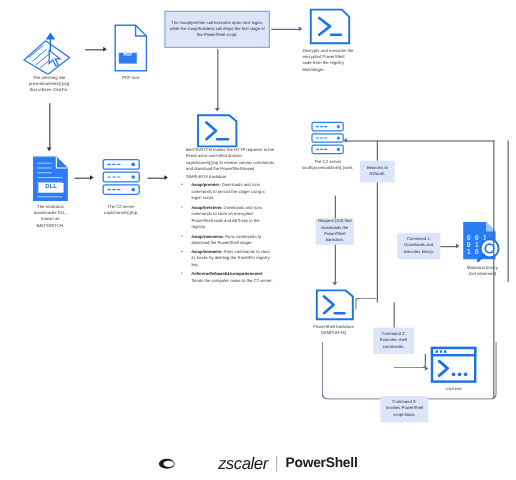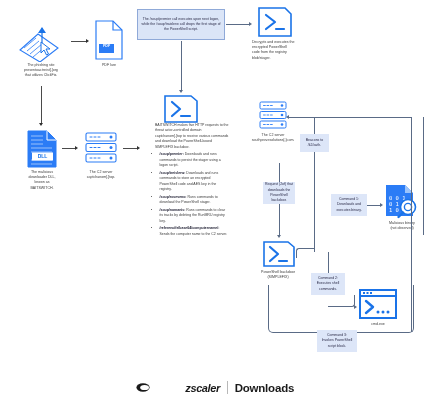--- a/index.html
+++ b/index.html
@@ -88,21 +88,21 @@
   
   .footer {
     position:absolute;
     left:0; right:0; bottom:6px;
     display:flex;
     align-items:center;
     justify-content:center;
     gap:7px;
   }
   .zs-wrap { display:flex; align-items:center; gap:1.5px; }
-  .zs-text { font-size:11px; font-weight:bold; font-style:italic; color:#1a1a1a; letter-spacing:-0.4px;margin-left:33px; }
+  .zs-text { font-size:14px; font-weight:normal; font-style:italic; color:#1a1a1a; letter-spacing:-0.4px;margin-left:33px; }
   .divider { width:0.8px; height:13px; background:#b8b8b8; }
   .tl-text { font-size:11.5px; font-weight:bold; color:#1a1a1a; letter-spacing:-0.2px; }
 </style>
 </head>
 <body>
 
 <div class="stage">
 
   <div class="icon" style="left:14px; top:22px; width:52px; height:40px;">
     <svg viewBox="0 0 52 40" width="52" height="40">
@@ -385,16 +385,16 @@
 
   <div class="footer">
     <div class="zs-wrap">
       <svg width="15" height="13" viewBox="0 0 15 13">
         <ellipse cx="7" cy="6.5" rx="6.6" ry="4.2" fill="#1a1a1a"></ellipse>
         <ellipse cx="8.6" cy="6.5" rx="4.4" ry="2.6" fill="#ffffff"></ellipse>
       </svg>
       <span class="zs-text">zscaler</span>
     </div>
     <div class="divider"></div>
-    <span class="tl-text">Downloads</span>
+    <span class="tl-text">PowerShell</span>
   </div>
 
 </div>
 
 </body></html>

